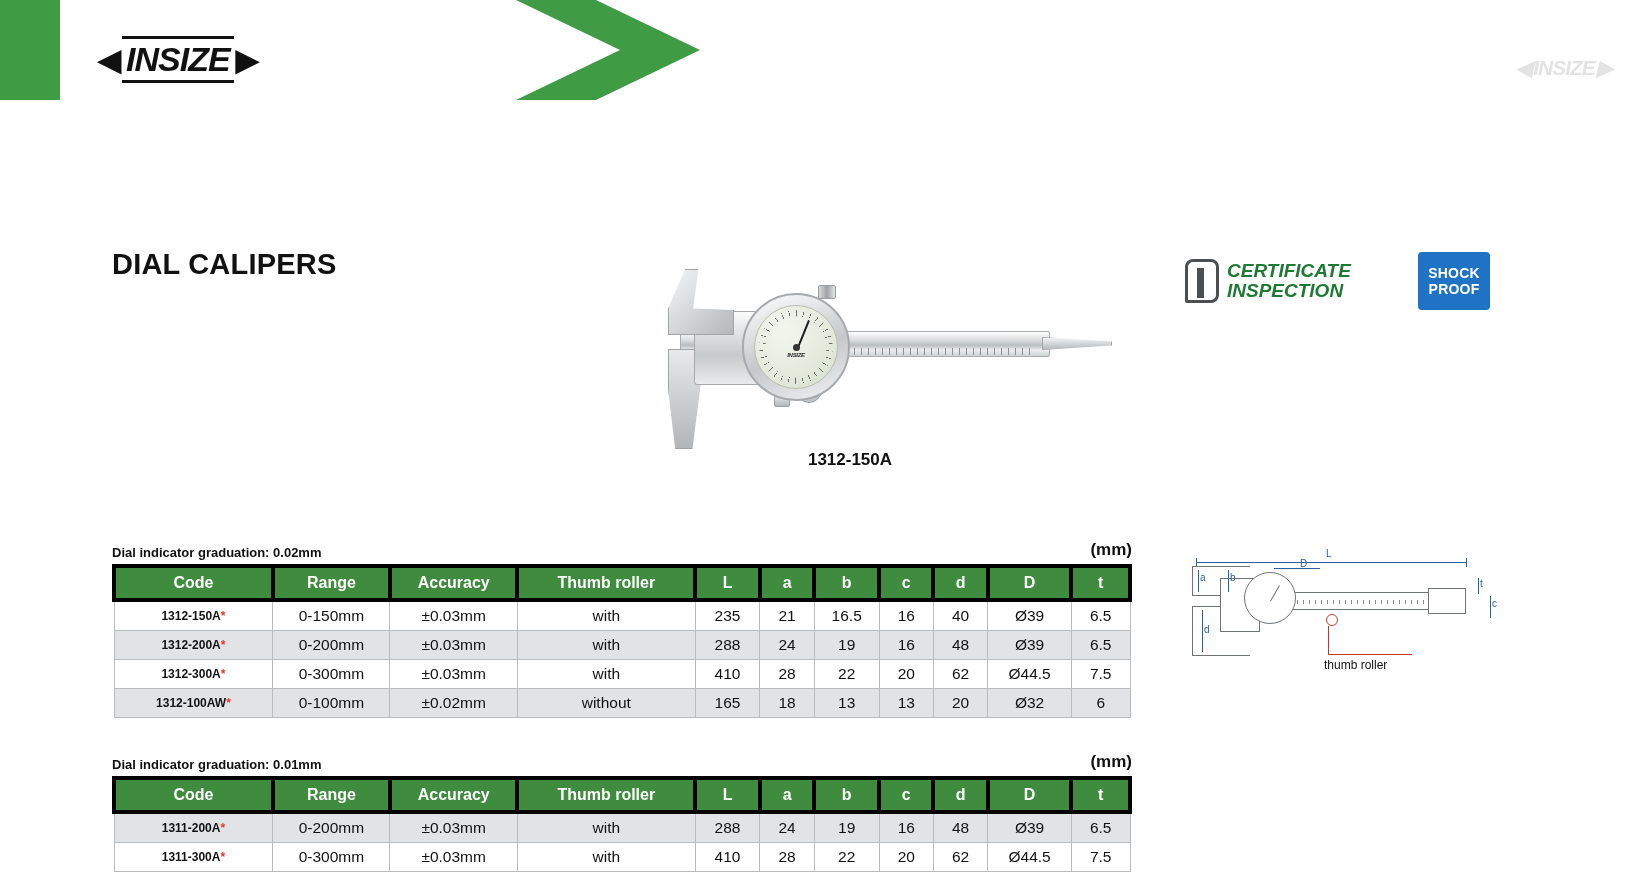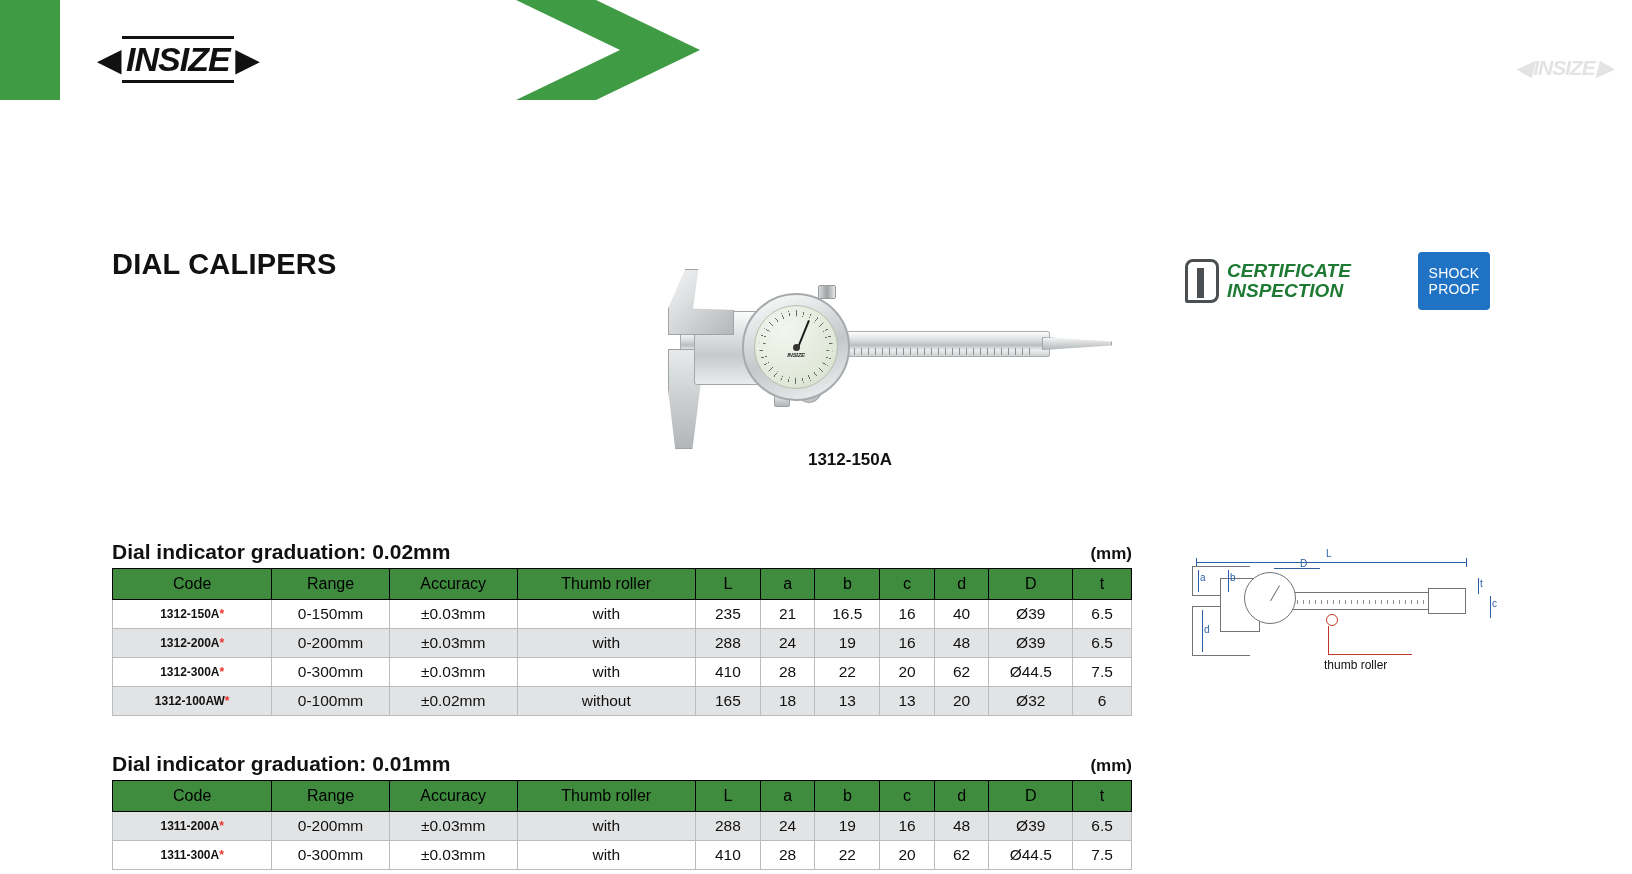--- a/index.html
+++ b/index.html
@@ -158,34 +158,34 @@
   }
   .cert-mark:after{
     content:""; position:absolute; left:9px; top:6px; width:7px; height:30px; background:#4b4f52;
   }
   .cert-text { line-height:1.05; font-style:italic; font-weight:bold; font-size:19px; color:#1e7a33; }
   .cert-text .l2 { color:#1e7a33; }
   .badge-shock {
     position:absolute; left:1418px; top:152px; width:72px; height:58px;
     background:#1f72c4; border-radius:4px; color:#fff;
     display:flex; flex-direction:column; align-items:center; justify-content:center;
-    font-weight:normal; font-size:14px; line-height:1.15; letter-spacing:.2px;
+    font-weight:bold; font-size:14px; line-height:1.15; letter-spacing:.2px;
   }
 
   
   .tbl-block { position:absolute; left:112px; }
   .tbl-head-row { display:flex; justify-content:space-between; align-items:flex-end;
     width:1020px; margin-bottom:4px; }
-  .tbl-grad { font-size:21px; font-weight:bold; color:#111;text-align:right; }
+  .tbl-grad { font-size:13px; font-weight:bold; color:#111;text-align:right; }
   .tbl-unit { font-size:17px; font-weight:bold; color:#111; }
 
   table.spec { border-collapse:collapse; width:1020px; table-layout:fixed; }
   table.spec th {
-    background:#3f8c3f; color:#000000; font-size:16px; font-weight:normal;
-    border:1px solid #000000; padding:6px 4px; text-align:center;
+    background:#3f8c3f; color:#ffffff; font-size:16px; font-weight:bold;
+    border:4px solid #000000; padding:6px 4px; text-align:center;
   }
   table.spec td {
     border:1px solid #b9bcbe; font-size:15.5px; padding:5px 4px; text-align:center; color:#111;
   }
   table.spec tr.alt td { background:#e2e3e4; }
   table.spec tr td:first-child { font-weight:bold; font-size:12px; }
   .star { color:#e8342b; font-weight:bold; }
   .col-code { width:152px; }
   .col-range { width:112px; }
   .col-acc { width:122px; }

